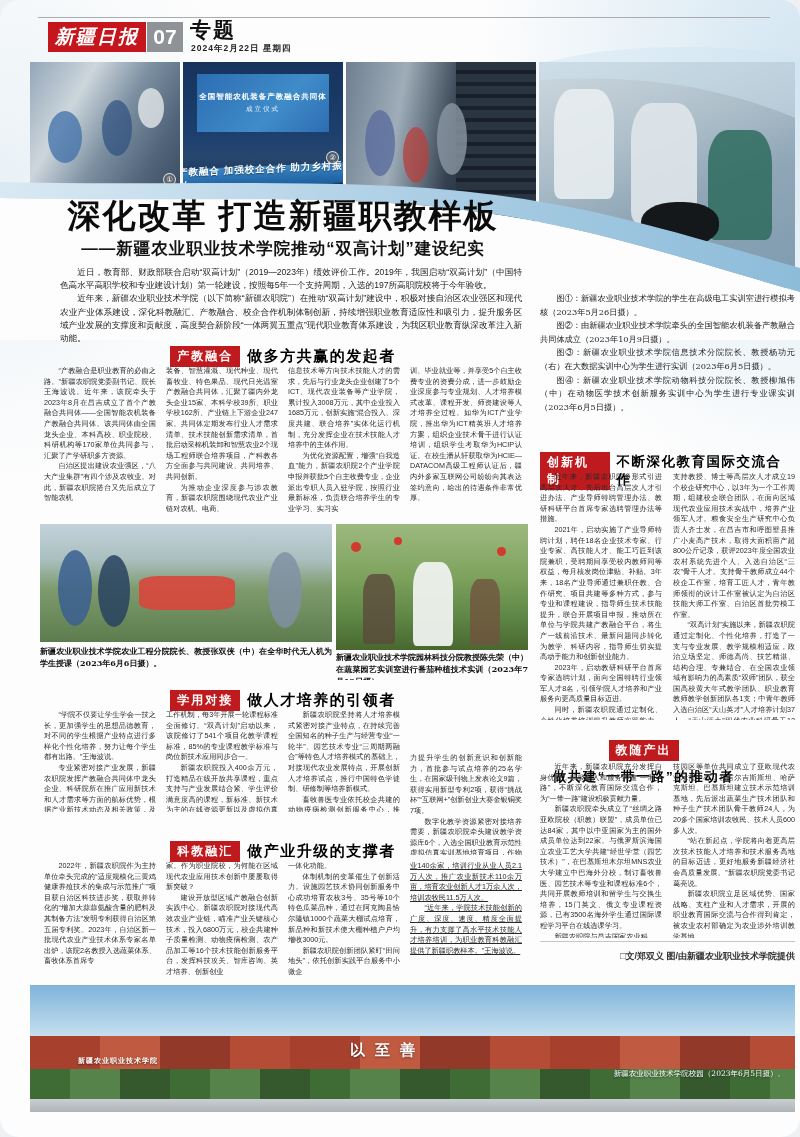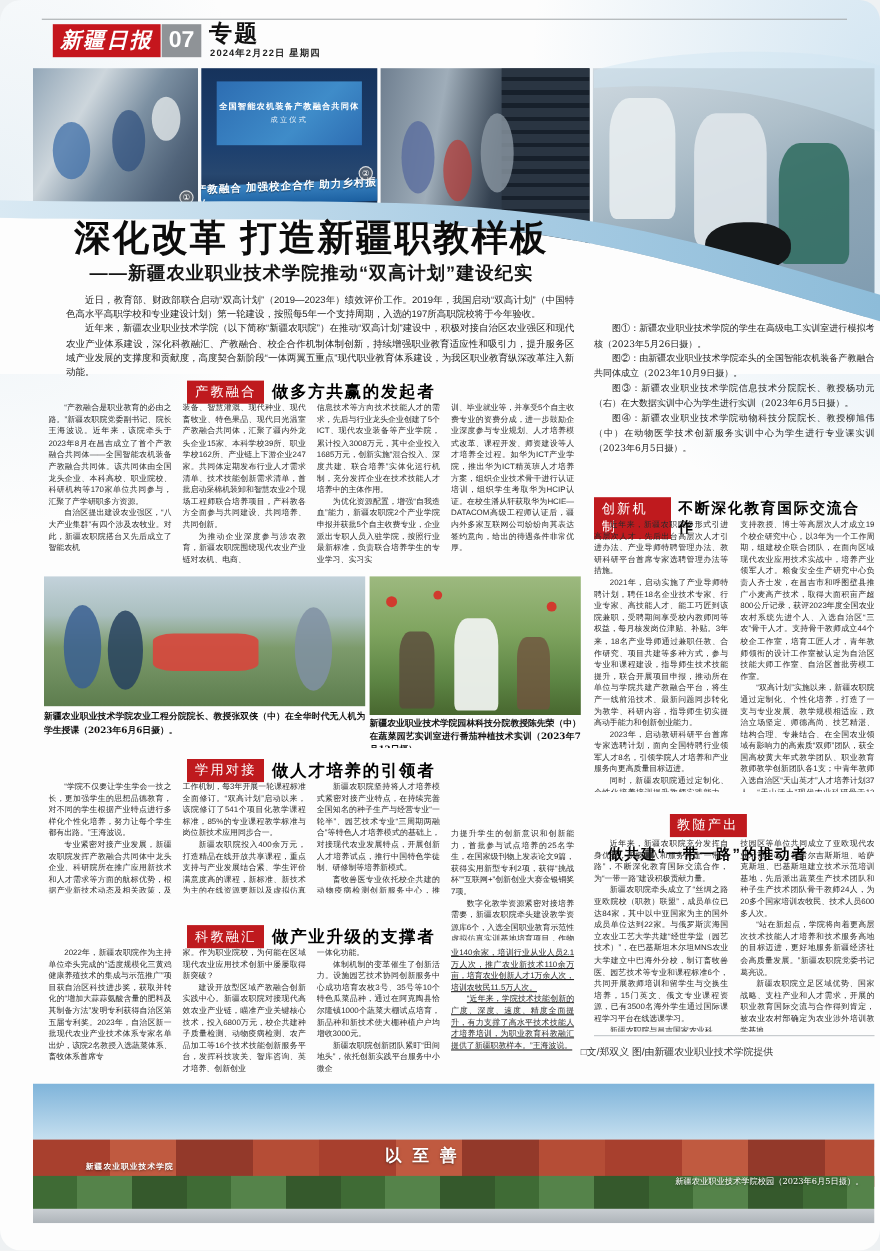--- a/index.html
+++ b/index.html
@@ -38,37 +38,37 @@
   
   .headline{position:absolute;left:44px;top:194px;width:478px;text-align:center;
     font-size:33px;font-weight:bold;color:#0c0c0c;letter-spacing:2px;}
   .subheadline{position:absolute;left:44px;top:238px;width:478px;text-align:center;
     font-size:16.5px;font-weight:bold;color:#141414;letter-spacing:1px;}
   .intro{position:absolute;left:60px;top:266px;width:462px;font-size:8.6px;line-height:13.2px;
     text-align:justify;color:#242424;}
   .intro p{margin:0;text-indent:2em;}
   
   .sechead{position:absolute;display:flex;justify-content:center;align-items:center;gap:7px;}
-  .sectag{background:#bf1a1e;color:#fff;font-weight:normal;font-size:12px;padding:2px 7px;letter-spacing:2px;}
+  .sectag{background:#bf1a1e;color:#fff;font-weight:bold;font-size:12px;padding:2px 7px;letter-spacing:2px;}
   .sectitle{font-weight:bold;font-size:15px;letter-spacing:1.5px;color:#000;}
   
   .bodycol{position:absolute;width:112px;font-size:7.2px;line-height:10.6px;text-align:justify;
     color:#2a2a2a;overflow:hidden;}
   .railcol{position:absolute;width:122px;font-size:7.2px;line-height:10.6px;text-align:justify;
     color:#2a2a2a;overflow:hidden;}
   .bodycol p,.railcol p{margin:0;text-indent:2em;}
   .bodycol p.cont,.railcol p.cont{text-indent:0;}
   
   .figcaps{position:absolute;left:540px;top:292px;width:255px;height:156px;overflow:hidden;
     font-family:"DejaVu Serif","Liberation Serif",serif;font-size:8.2px;line-height:13.6px;
     text-align:justify;color:#1c1c1c;}
   .figcaps p{margin:0;text-indent:2em;}
   .photocap{position:absolute;font-family:"DejaVu Serif","Liberation Serif",serif;
     font-size:8px;line-height:11.8px;text-align:justify;color:#101010;font-weight:bold;overflow:hidden;}
-  .credit{position:absolute;left:528px;top:950px;width:255px;font-size:9px;font-weight:normal;color:#333;}
+  .credit{position:absolute;left:540px;top:950px;width:255px;font-size:9px;font-weight:bold;color:#333;text-align:right;}
   .whitetxt{position:absolute;color:#fff;text-shadow:0 1px 2px rgba(0,0,0,.5);}
 </style>
 </head>
 <body>
 
 <div class="page">
 
   <div class="rule" style="left:38px;top:17px;width:732px;"></div>
   <div class="brandbox">新疆日报</div>
   <div class="numbox">07</div>

